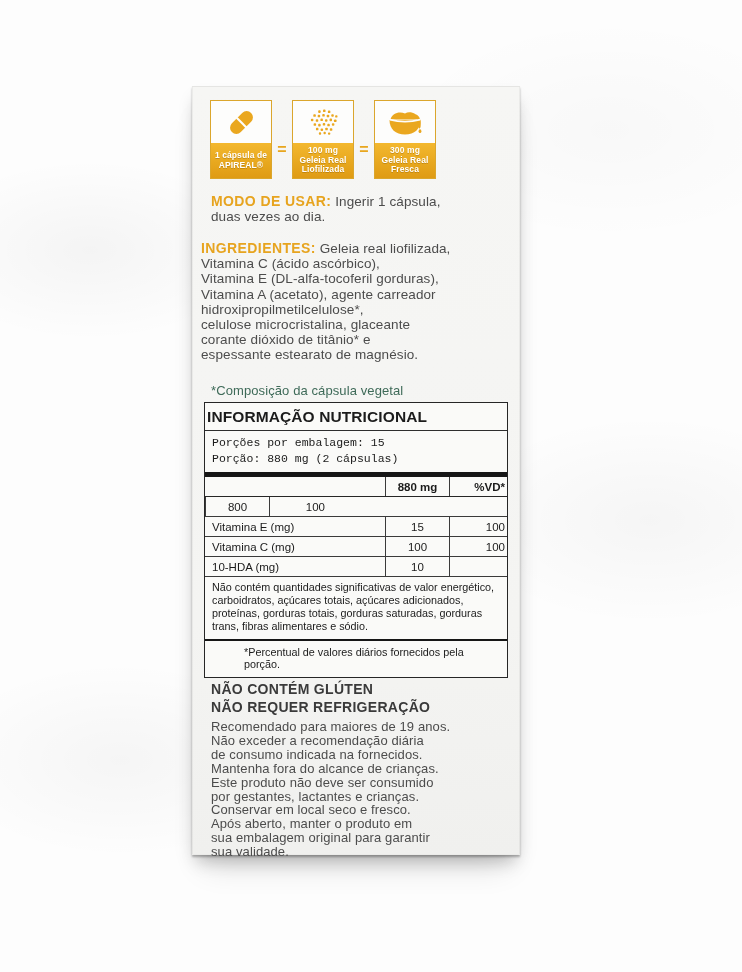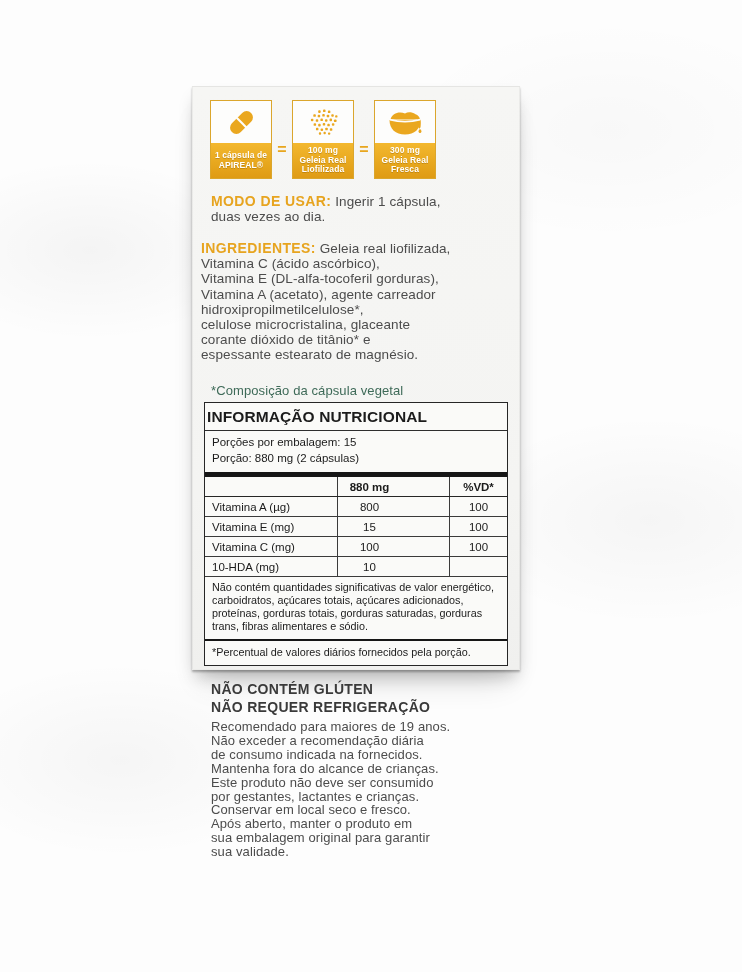--- a/index.html
+++ b/index.html
@@ -7,21 +7,21 @@
     width:742px;height:972px;position:relative;overflow:hidden;
     font-family:"Liberation Sans","DejaVu Sans",sans-serif;
     background:
       radial-gradient(240px 130px at 90px 250px, rgba(0,0,0,0.035), transparent 70%),
       radial-gradient(280px 150px at 650px 520px, rgba(0,0,0,0.03), transparent 70%),
       radial-gradient(300px 160px at 610px 130px, rgba(0,0,0,0.02), transparent 70%),
       radial-gradient(260px 140px at 120px 760px, rgba(0,0,0,0.03), transparent 70%),
       #fdfdfd;
   }
   .panel{
-    position:absolute;left:192px;top:86px;width:328px;height:584px;
+    position:absolute;left:192px;top:86px;width:328px;height:769px;
     background:linear-gradient(180deg,#f6f6f4 0%,#f4f4f2 70%,#f0f0ee 100%);
     border:1px solid rgba(0,0,0,0.045);
     box-sizing:border-box;
     box-shadow:0 2px 2px rgba(0,0,0,0.28), 0 10px 16px -4px rgba(0,0,0,0.22), 0 22px 30px -12px rgba(0,0,0,0.14);
   }
   
   .equiv-row{position:absolute;left:17px;top:13px;display:flex;}
   .eq-box{width:60px;height:77px;border:1px solid #dca station62d;background:#fdfdfc;display:flex;flex-direction:column;box-sizing:content-box;}
   .eq-box{border:1px solid #dba62d;}
   .eq-icon{height:42px;display:flex;align-items:center;justify-content:center;}
@@ -37,29 +37,29 @@
   .gold-label{color:#e7a41f;font-weight:800;font-size:14px;letter-spacing:0.4px;}
   .usage{position:absolute;left:18px;top:107px;width:302px;}
   .ingredients{position:absolute;left:8px;top:154px;width:306px;}
   .capsule-note{position:absolute;left:18px;top:277px;font-size:13px;color:#3e6a58;letter-spacing:0.1px;margin-top:19px;}
   
   .ntable{
     position:absolute;left:11px;top:315px;width:304px;box-sizing:border-box;
     border:1.5px solid #262626;background:#fafaf8;color:#1b1b1b;
   }
   .nt-title{font-size:15.5px;font-weight:700;text-align:left;padding:5px 2px 4px;border-bottom:1px solid #2e2e2e;letter-spacing:0.1px;}
-  .nt-serv{font-size:11.5px;line-height:15.5px;padding:4px 7px 6px;border-bottom:5px solid #161616;}
+  .nt-serv{font-size:11.5px;line-height:15.5px;padding:4px 7px 6px;border-bottom:5px solid #161616;font-family:Liberation Mono, monospace;}
   .nt-row{display:flex;align-items:stretch;border-bottom:1px solid #3a3a3a;font-size:11.5px;}
   .nt-row.hdr{font-weight:700;}
   .nt-row.hdr{border-bottom:1.5px solid #262626;}
   .nt-c1{flex:1;padding:3.5px 7px;}
   .nt-c2{width:59px;border-left:1px solid #3a3a3a;text-align:center;padding:3.5px 2px;}
-  .nt-c3{width:53px;border-left:1px solid #3a3a3a;text-align:center;padding:3.5px 2px;margin-left:48px;}
+  .nt-c3{width:53px;border-left:1px solid #3a3a3a;text-align:right;padding:3.5px 2px;}
   .nt-note{font-size:10.8px;line-height:13px;padding:4px 7px 6px;border-bottom:2.5px solid #161616;}
-  .nt-foot{font-size:10.8px;padding:5px 7px 7px;}
+  .nt-foot{font-size:10.8px;padding:5px 7px 7px;margin-left:32px;}
   
   .claims{position:absolute;left:18px;top:594px;font-size:14px;font-weight:800;line-height:17.5px;color:#3a3a3a;letter-spacing:0.3px;}
   .warnings{position:absolute;left:18px;top:633px;width:302px;font-size:13px;line-height:13.9px;color:#4c4c4c;letter-spacing:0.1px;}
 </style>
 </head>
 <body>
 
 <div class="panel">
 
   <div class="equiv-row">
@@ -174,21 +174,20 @@
       <div>Porções por embalagem: 15</div>
       <div>Porção: 880 mg (2 cápsulas)</div>
     </div>
     <div class="nt-row hdr">
       <div class="nt-c1"></div>
       <div class="nt-c2">880 mg</div>
       <div class="nt-c3">%VD*</div>
     </div>
     <div>
         <div class="nt-row">
-        <div class="nt-c1">Vitamina A (µg)</div>
         <div class="nt-c2">800</div>
         <div class="nt-c3">100</div>
       </div>
         <div class="nt-row">
         <div class="nt-c1">Vitamina E (mg)</div>
         <div class="nt-c2">15</div>
         <div class="nt-c3">100</div>
       </div>
         <div class="nt-row">
         <div class="nt-c1">Vitamina C (mg)</div>

